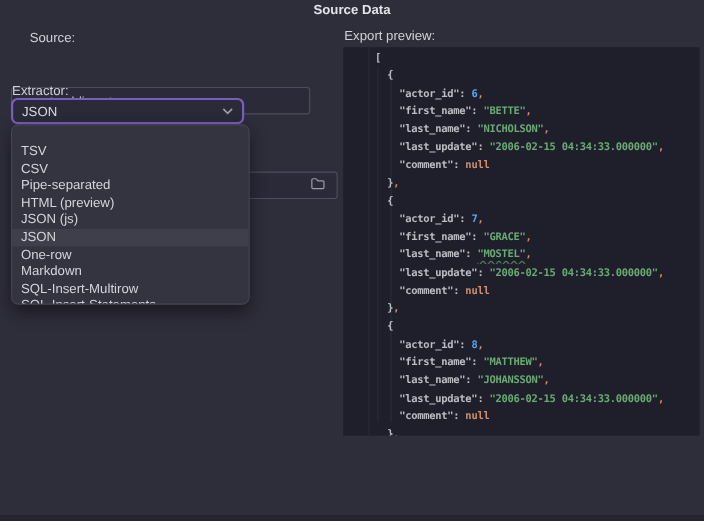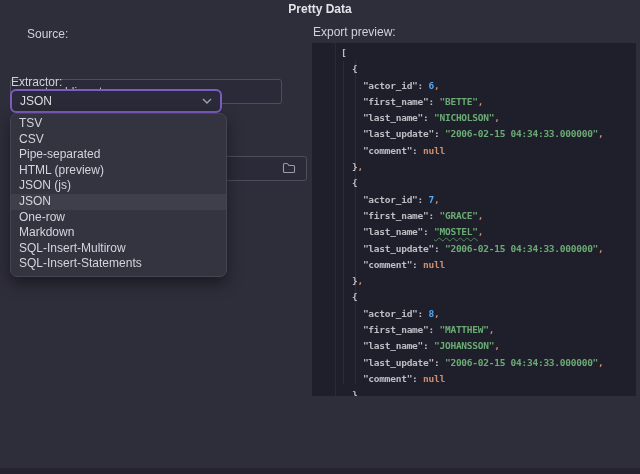--- a/index.html
+++ b/index.html
@@ -51,21 +51,21 @@
     padding-right: 10px;
   }
 
   .popup {
     position: absolute; left: 10px; top: 113px; width: 217px; height: 164px;
     background: var(--popup-bg, #343340);
     border: 1px solid #454452;
     border-radius: 7px;
     box-shadow: 0 6px 16px rgba(0,0,0,0.45);
     overflow: hidden; z-index: 5;
-    padding-top: 2px;
+    padding-top: 16px;
   }
   .dd-item {
     height: 15.6px; line-height: 15.6px; font-size: 12px;
     padding-left: 8px; color: #d4d5db; white-space: nowrap;
     cursor: pointer;
   }
   .dd-item.selected { background: var(--popup-sel, #3f3f4c); }
 
   .code-area {
     position: absolute; left: 312px; top: 43px; width: 324px; height: 353px;
@@ -95,21 +95,21 @@
   .typo { text-decoration: underline wavy #52845a 1px; text-underline-offset: 2px; }
 
   .footer-strip {
     position: absolute; left: 0; bottom: 0; width: 640px; height: 6px;
     background: #252430;
   }
 </style>
 </head>
 <body style="--dialog-bg: #2e2d3a; --code-bg: #1f1f2b; --popup-bg: #343340; --popup-sel: #3f3f4c; --input-bg: #2b2a38; --input-border: #4d4e5c; --accent: #7d5cc1; --title-fg: #e3e4e9; --label-fg: #d0d1d8; --syn-punct: #bcbec4; --syn-key: #bcbec4; --syn-string: #6aab73; --syn-number: #56a8f5; --syn-keyword: #cf8e6d; --syn-comma: #cf8e6d;">
 
-<div class="title">Pretty Data</div>
+<div class="title">Source Data</div>
 
 <div class="label lbl-source">Source:</div>
 <input class="text-input" type="text" value="guest.public.actor" style="">
 
 <div class="label lbl-extractor">Extractor:</div>
 
 <div class="file-field">
   <span>
     <svg width="14" height="12" viewBox="0 0 14 12">
       <path d="M1.5 3.5 L1.5 9.5 Q1.5 10.5 2.5 10.5 L11.5 10.5 Q12.5 10.5 12.5 9.5 L12.5 4.5 Q12.5 3.5 11.5 3.5 L7 3.5 L5.8 2 Q5.5 1.5 4.9 1.5 L2.5 1.5 Q1.5 1.5 1.5 2.5 Z" fill="none" stroke="#9a9ca6" stroke-width="1.1"></path>

